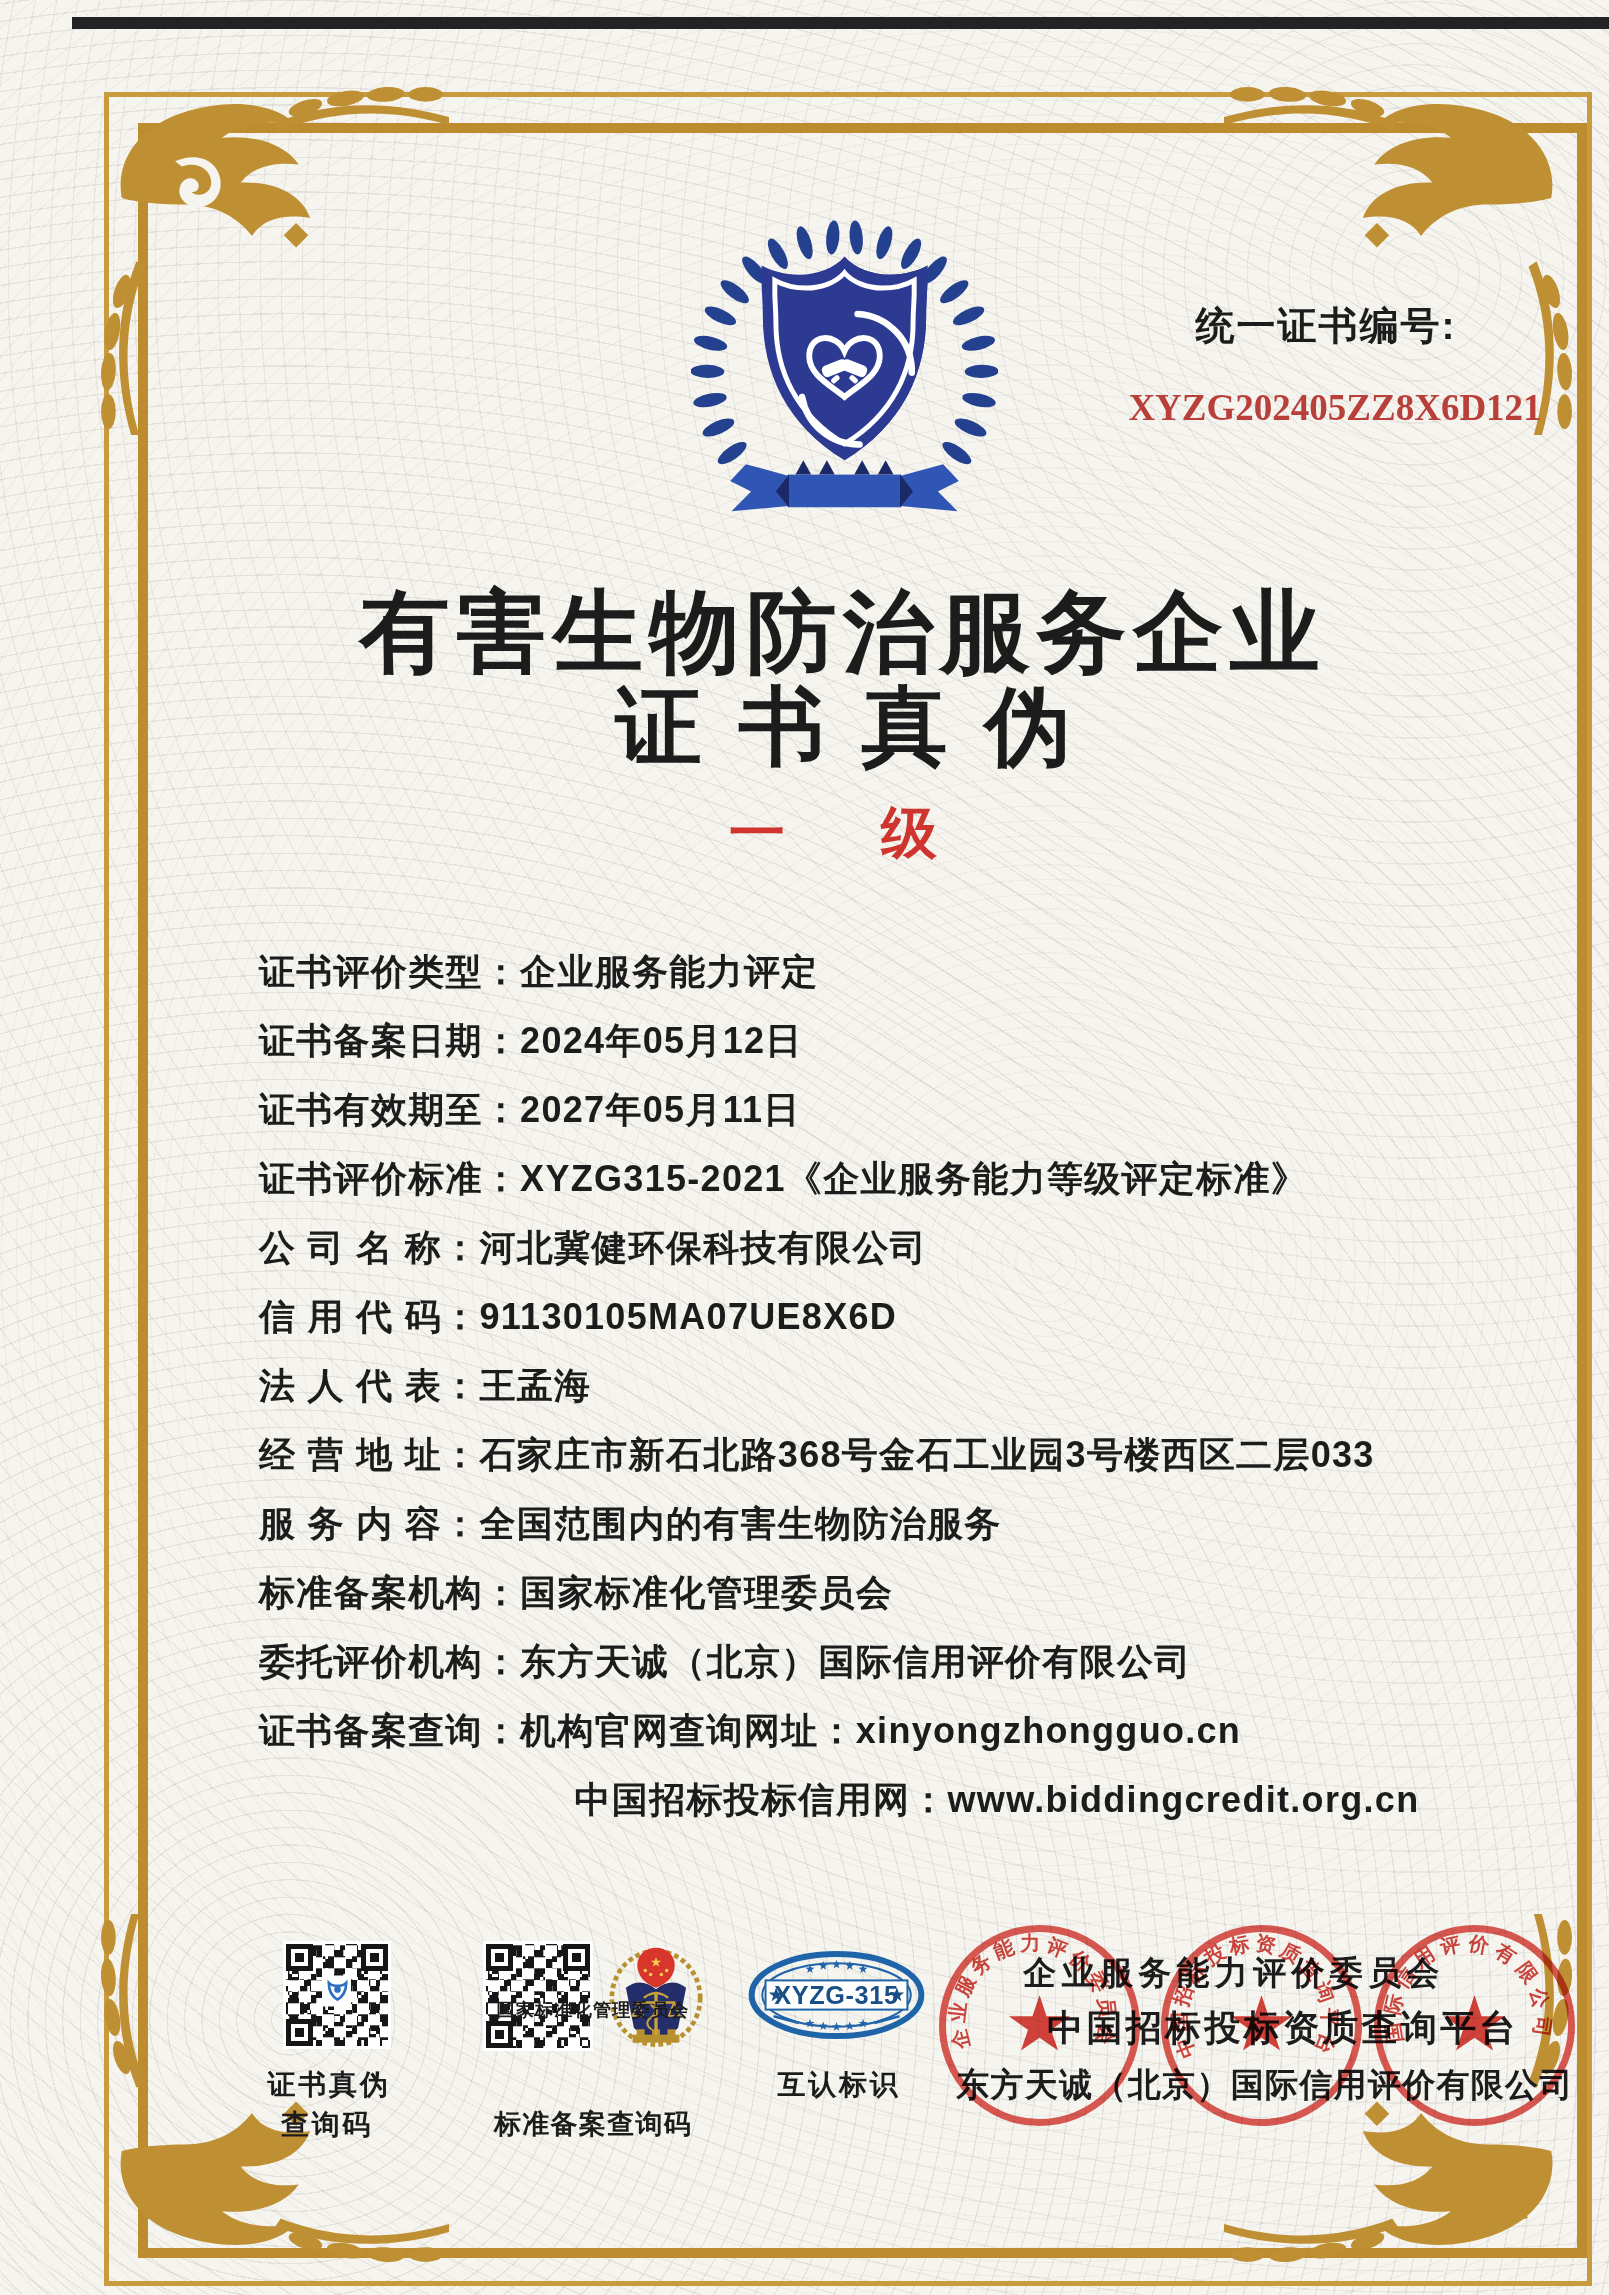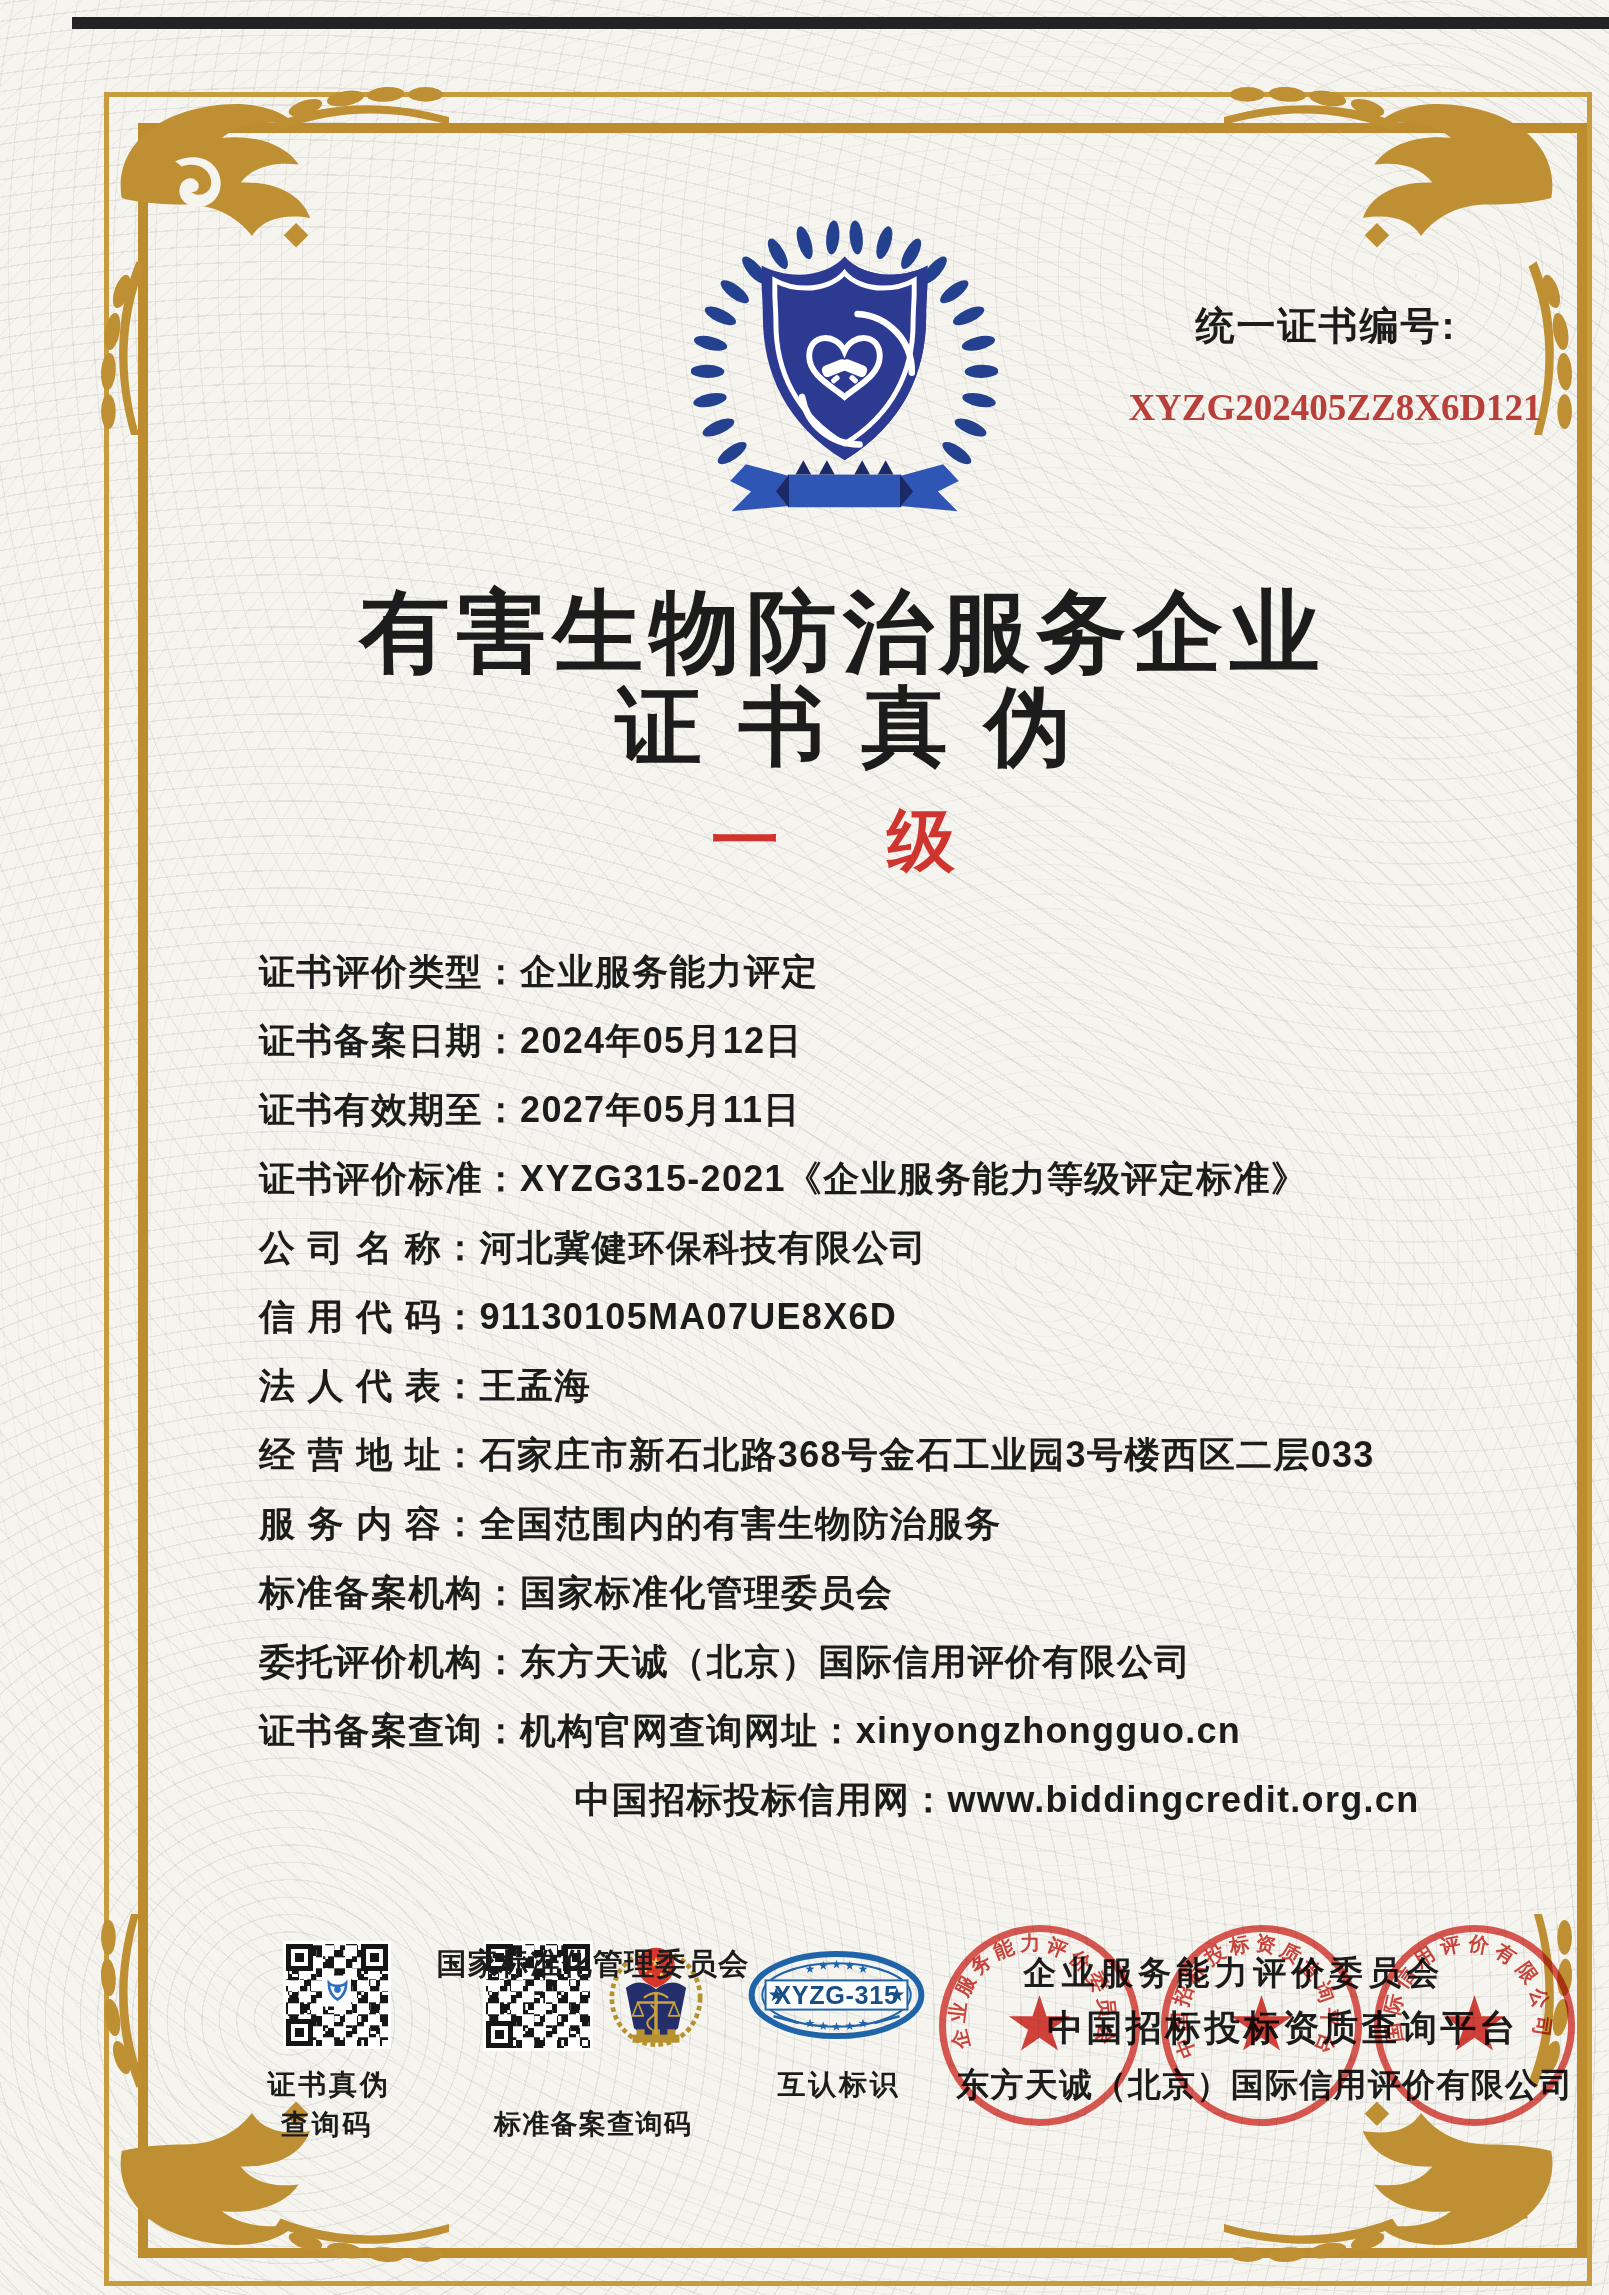--- a/index.html
+++ b/index.html
@@ -18,21 +18,21 @@
   .corner{position:absolute;width:374px;height:374px;color:#bf8f33;}
   .corner.tl{left:75px;top:61px;}
   .corner.tr{right:10.7px;top:61px;transform:scaleX(-1);}
   .corner.bl{left:75px;bottom:6.7px;transform:scaleY(-1);}
   .corner.br{right:10.7px;bottom:6.7px;transform:scale(-1,-1);}
   .cert-no-label{position:absolute;top:299px;left:1326px;transform:translateX(-50%);font-size:39px;font-weight:800;letter-spacing:2px;white-space:nowrap;}
   .cert-no-value{position:absolute;top:386px;left:1335px;transform:translateX(-50%);font-family:"Liberation Serif",serif;font-size:37px;font-weight:700;color:#b9403a;white-space:nowrap;}
   .emblem{position:absolute;left:691px;top:212px;}
   .title-1{position:absolute;top:572px;left:843px;transform:translateX(-50%);font-size:90px;font-weight:900;letter-spacing:6.7px;white-space:nowrap;}
   .title-2{position:absolute;top:669px;left:843px;transform:translateX(-50%);font-size:86px;font-weight:900;letter-spacing:37px;padding-left:37px;white-space:nowrap;}
-  .grade{position:absolute;top:796px;left:843px;transform:translateX(-50%);font-size:68px;font-weight:900;letter-spacing:20px;color:#cf342e;white-space:nowrap;}
+  .grade{position:absolute;top:796px;left:843px;transform:translateX(-50%);font-size:56px;font-weight:900;letter-spacing:20px;color:#cf342e;white-space:nowrap;}
   .fields{position:absolute;left:259px;top:937px;width:1203px;}
   .field-line{font-size:36px;font-weight:700;line-height:69px;letter-spacing:1.3px;white-space:nowrap;}
   .field-line.indent{padding-left:273px;text-align:center;}
   .qr{position:absolute;background:#fff;}
   .qr .pat{position:absolute;inset:2.7px;
     background:
       conic-gradient(#fff 25%, transparent 0 50%, #fff 0 75%, transparent 0) 2px 1.3px/23px 23px,
       conic-gradient(#161616 25%, transparent 0 50%, #161616 0 75%, transparent 0) 0 0/12px 12px,
       conic-gradient(#161616 25%, transparent 0 50%, #161616 0 75%, transparent 0) 3.3px 6px/18px 18px;
     background-color:#fff;}
@@ -275,21 +275,21 @@
     </g>
     <g stroke="#c9a23c" fill="none" stroke-linecap="round">
       <path d="M75,78 L75,138" stroke-width="5"></path>
       <path d="M48,92 L102,92" stroke-width="4"></path>
       <path d="M48,92 L40,112 M48,92 L56,112 M40,112 L56,112" stroke-width="2.5"></path>
       <path d="M102,92 L94,112 M102,92 L110,112 M94,112 L110,112" stroke-width="2.5"></path>
       <path d="M68,96 q 12,9 0,18 q -12,9 0,18" stroke-width="3"></path>
       <path d="M58,84 Q75,72 92,84" stroke-width="3.5"></path>
     </g>
   </svg>
-  <div class="caption" style="top:1944px;left:593px;font-size:30px;letter-spacing:1.3px;">国家标准化管理委员会</div>
+  <div class="caption" style="top:1998px;left:593px;font-size:18px;letter-spacing:1.3px;">国家标准化管理委员会</div>
   <div class="caption" style="top:2106px;left:593px;font-size:27px;letter-spacing:1.3px;">标准备案查询码</div>
 
   
   <svg class="oval-badge" width="179" height="94" viewBox="0 0 270 140">
     <ellipse cx="135" cy="70" rx="128" ry="62" fill="none" stroke="#1f64a8" stroke-width="9"></ellipse>
     <ellipse cx="135" cy="70" rx="112" ry="48" fill="none" stroke="#1f64a8" stroke-width="3"></ellipse>
     <g fill="#1f64a8">
       <use href="#star-shape" transform="translate(95,31) scale(0.8)"></use>
       <use href="#star-shape" transform="translate(115,26) scale(0.8)"></use>
       <use href="#star-shape" transform="translate(135,24) scale(0.8)"></use>

